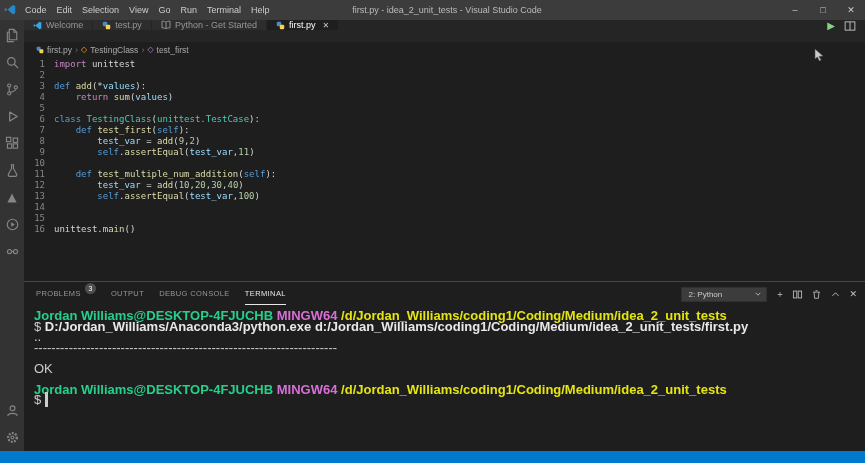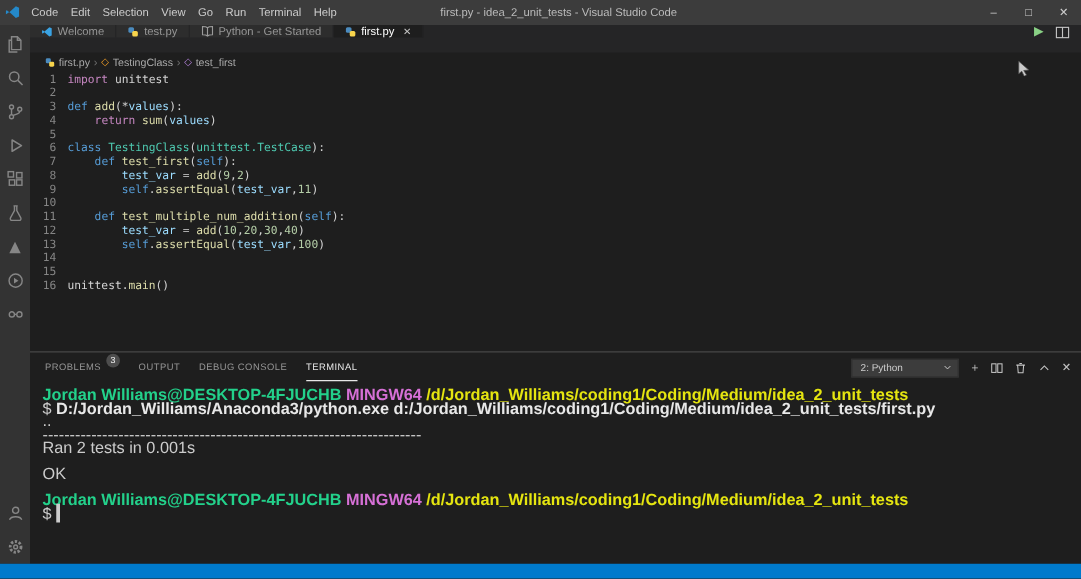--- a/index.html
+++ b/index.html
@@ -341,21 +341,20 @@
                 </svg>
             </span>
             <span class="panel-icon">✕</span>
           </div>
         </div>
         <div class="terminal" id="terminal-lines">
             <div class="term-line"><span class="lc"><span class="tk-g">Jordan Williams@DESKTOP-4FJUCHB</span><span class="tk-w"> </span><span class="tk-m">MINGW64</span><span class="tk-w"> </span><span class="tk-y">/d/Jordan_Williams/coding1/Coding/Medium/idea_2_unit_tests</span></span></div>
             <div class="term-line"><span class="lc"><span class="tk-w">$ </span><span class="tk-b">D:/Jordan_Williams/Anaconda3/python.exe d:/Jordan_Williams/coding1/Coding/Medium/idea_2_unit_tests/first.py</span></span></div>
             <div class="term-line"><span class="lc"><span class="tk-w">..</span></span></div>
             <div class="term-line"><span class="lc"><span class="tk-w">----------------------------------------------------------------------</span></span></div>
-            <div class="term-line"><span class="lc"><span class="tk-w">Ran 2 tests in 0.001s</span></span></div>
             <div class="term-line"><span class="lc"></span></div>
             <div class="term-line"><span class="lc"><span class="tk-w">OK</span></span></div>
             <div class="term-line"><span class="lc"></span></div>
             <div class="term-line"><span class="lc"><span class="tk-g">Jordan Williams@DESKTOP-4FJUCHB</span><span class="tk-w"> </span><span class="tk-m">MINGW64</span><span class="tk-w"> </span><span class="tk-y">/d/Jordan_Williams/coding1/Coding/Medium/idea_2_unit_tests</span></span></div>
             <div class="term-line"><span class="lc"><span class="tk-w">$ </span><span class="tk-cur"> </span></span></div>
           </div>
       </div>
 
     </div>
   </div>

